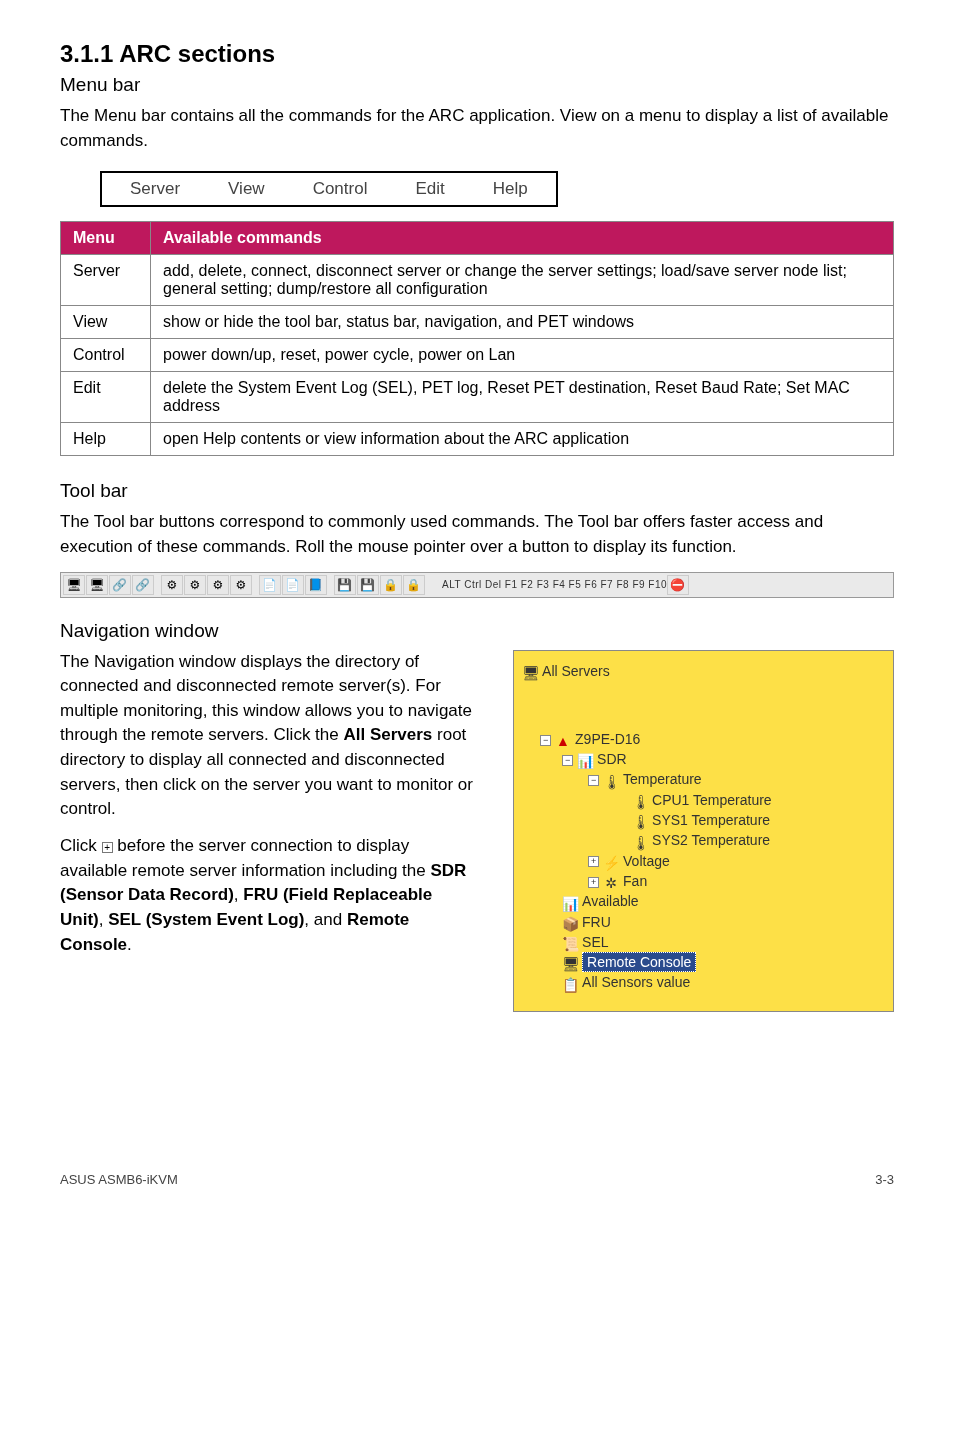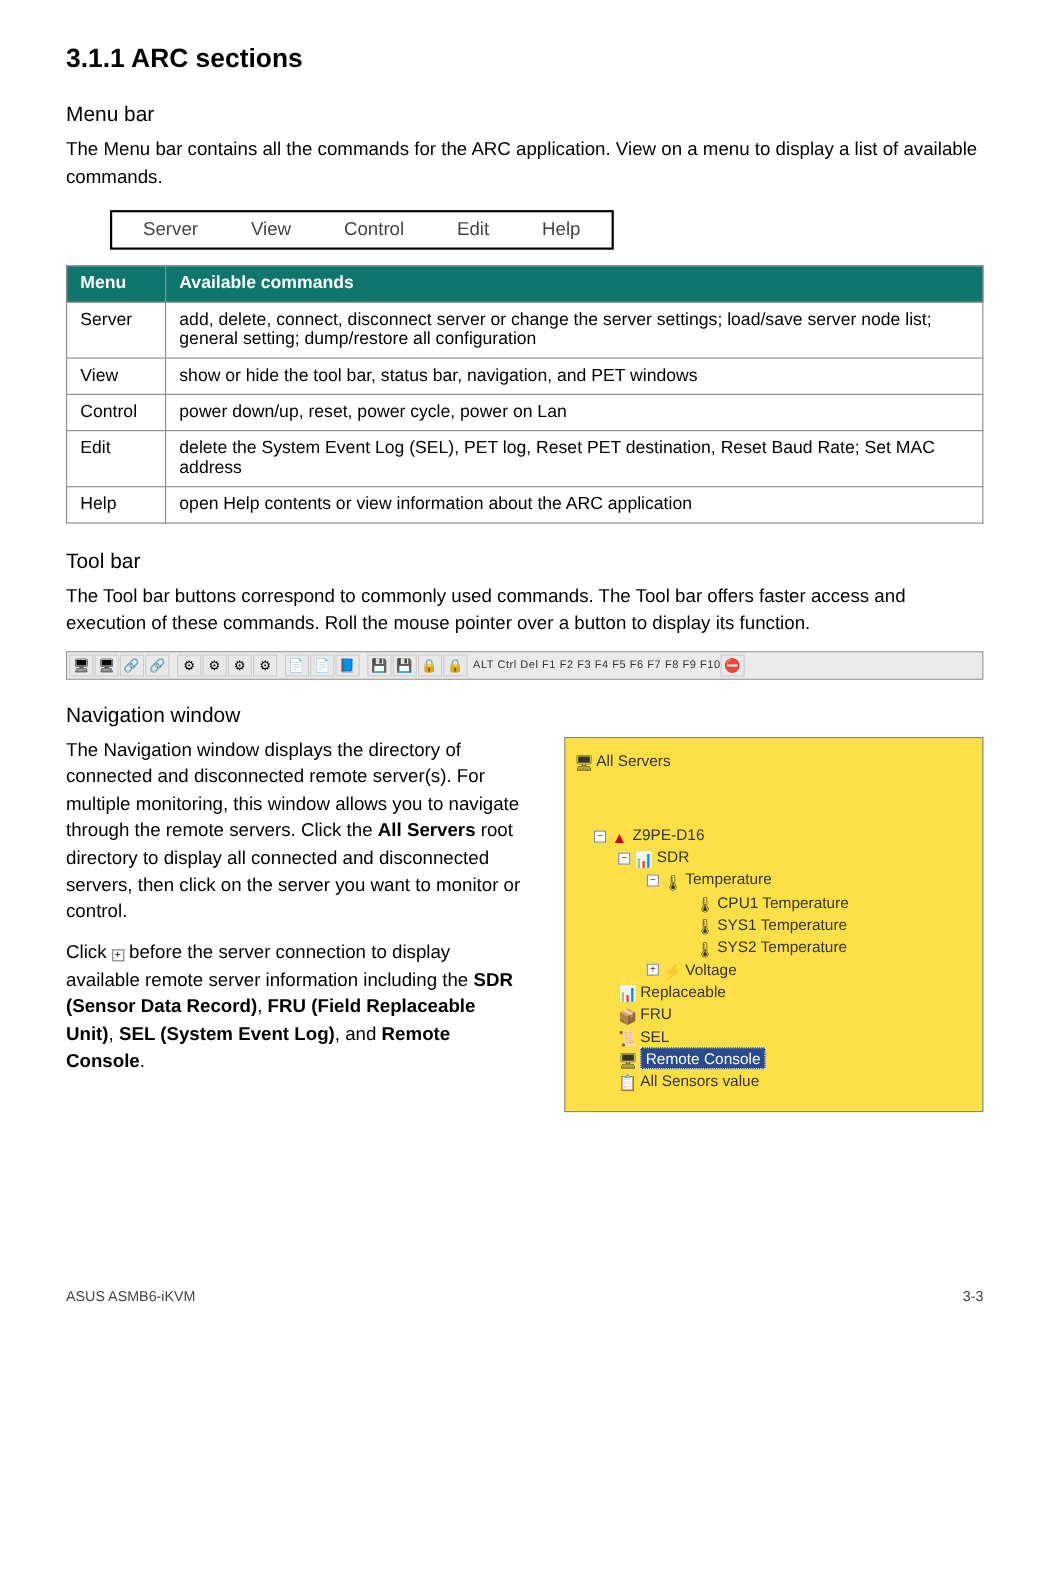--- a/index.html
+++ b/index.html
@@ -1,29 +1,29 @@
 <!DOCTYPE html>
 <html><head>
 <meta charset="utf-8">
 <style>
   *{margin:0;padding:0;box-sizing:border-box;}
   body{font-family:Arial,Helvetica,sans-serif;background:#fff;color:#000;width:954px;padding:40px 60px 30px 60px;}
-  h2{font-size:24px;font-weight:bold;margin-bottom:26px;}
+  h2{font-size:24px;font-weight:bold;margin-bottom:6px;}
   h3{font-size:19px;font-weight:normal;margin-bottom:8px;}
   p{font-size:17px;line-height:1.45;margin-bottom:12px;}
   .menubar-img{border:2px solid #000;display:inline-flex;gap:48px;padding:6px 28px;margin-top:6px;margin-bottom:14px;font-size:17px;color:#333;margin-left:40px;}
   .menubar-img span{color:#444;}
   table.cmd{border-collapse:collapse;width:100%;margin-bottom:24px;}
-  table.cmd th{background:#0f766e;color:#fff;font-weight:bold;text-align:left;padding:7px 12px;font-size:16px;border:1px solid #888;}
+  table.cmd th{background:#be185d;color:#fff;font-weight:bold;text-align:left;padding:7px 12px;font-size:16px;border:1px solid #888;}
   table.cmd td{border:1px solid #888;padding:7px 12px;font-size:16px;vertical-align:top;}
   table.cmd td:first-child{width:90px;}
   .toolbar{border:1px solid #999;background:#eaeaea;display:flex;align-items:center;gap:0;padding:2px;margin-bottom:22px;font-size:11px;flex-wrap:nowrap;overflow:hidden;}
   .toolbar .btn{width:22px;height:20px;border:1px solid #ccc;background:#e8e8e8;display:inline-flex;align-items:center;justify-content:center;font-size:12px;margin-right:1px;}
   .toolbar .sep{width:6px;}
-  .toolbar .keys{font-size:10px;color:#333;letter-spacing:0.5px;padding-left:4px;}
+  .toolbar .keys{font-size:10px;color:#333;letter-spacing:0.5px;padding-left:16px;}
   .red{color:#c00;}
   .cols{display:flex;gap:34px;}
   .col-l{flex:1.1;}
   .col-r{flex:1;}
   .tree{border:1px solid #888;background:#fde047;padding:10px 8px 18px 8px;font-size:14px;color:#333;font-family:Tahoma,Arial,sans-serif;}
   .tree ul{list-style:none;}
   .tree li{padding:2px 0;}
   .tree .ind1{padding-left:18px;margin-top:48px;}
   .tree .ind2{padding-left:40px;}
   .tree .ind3{padding-left:66px;}
@@ -123,21 +123,22 @@
     <div class="tree">
       <ul>
         <li><span class="ic">🖥</span><span>All Servers</span></li>
         <li class="ind1"><span class="exp">−</span><span class="ic red">▲</span><span>Z9PE-D16</span></li>
         <li class="ind2"><span class="exp">−</span><span class="ic">📊</span><span>SDR</span></li>
         <li class="ind3"><span class="exp">−</span><span class="ic">🌡</span><span>Temperature</span></li>
         <li class="ind4"><span class="ic">🌡</span><span>CPU1 Temperature</span></li>
         <li class="ind4"><span class="ic">🌡</span><span>SYS1 Temperature</span></li>
         <li class="ind4"><span class="ic">🌡</span><span>SYS2 Temperature</span></li>
         <li class="ind3"><span class="exp">+</span><span class="ic">⚡</span><span>Voltage</span></li>
-        <li class="ind2"><span class="ic">📊</span><span>Replaceable</span></li>
+        <li class="ind3"><span class="exp">+</span><span class="ic">✲</span><span>Fan</span></li>
+        <li class="ind2"><span class="ic">📊</span><span>Available</span></li>
         <li class="ind2"><span class="ic">📦</span><span>FRU</span></li>
         <li class="ind2"><span class="ic">📜</span><span>SEL</span></li>
         <li class="ind2"><span class="ic">🖥</span><span class="sel">Remote Console</span></li>
         <li class="ind2"><span class="ic">📋</span><span>All Sensors value</span></li>
       </ul>
     </div>
   </div>
 </div>
 
 <div class="footer">

